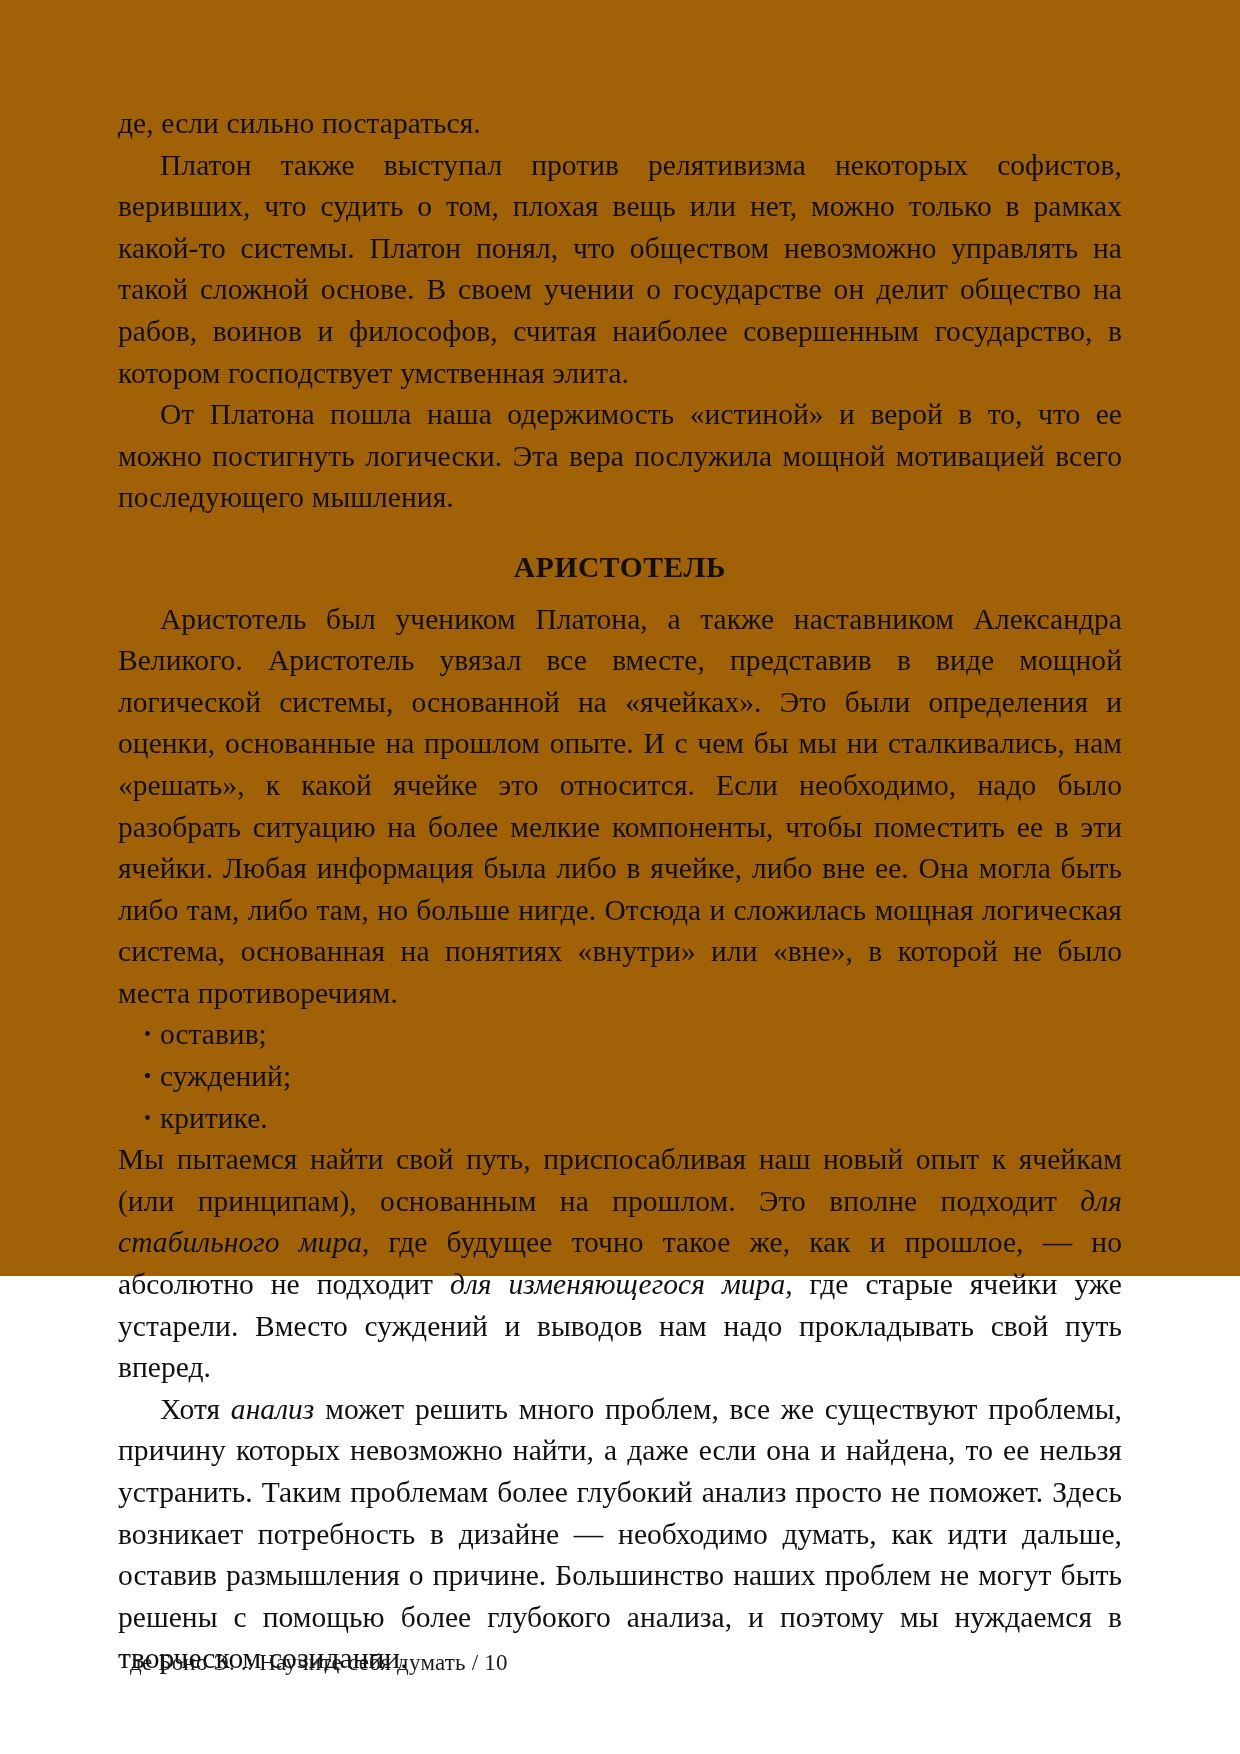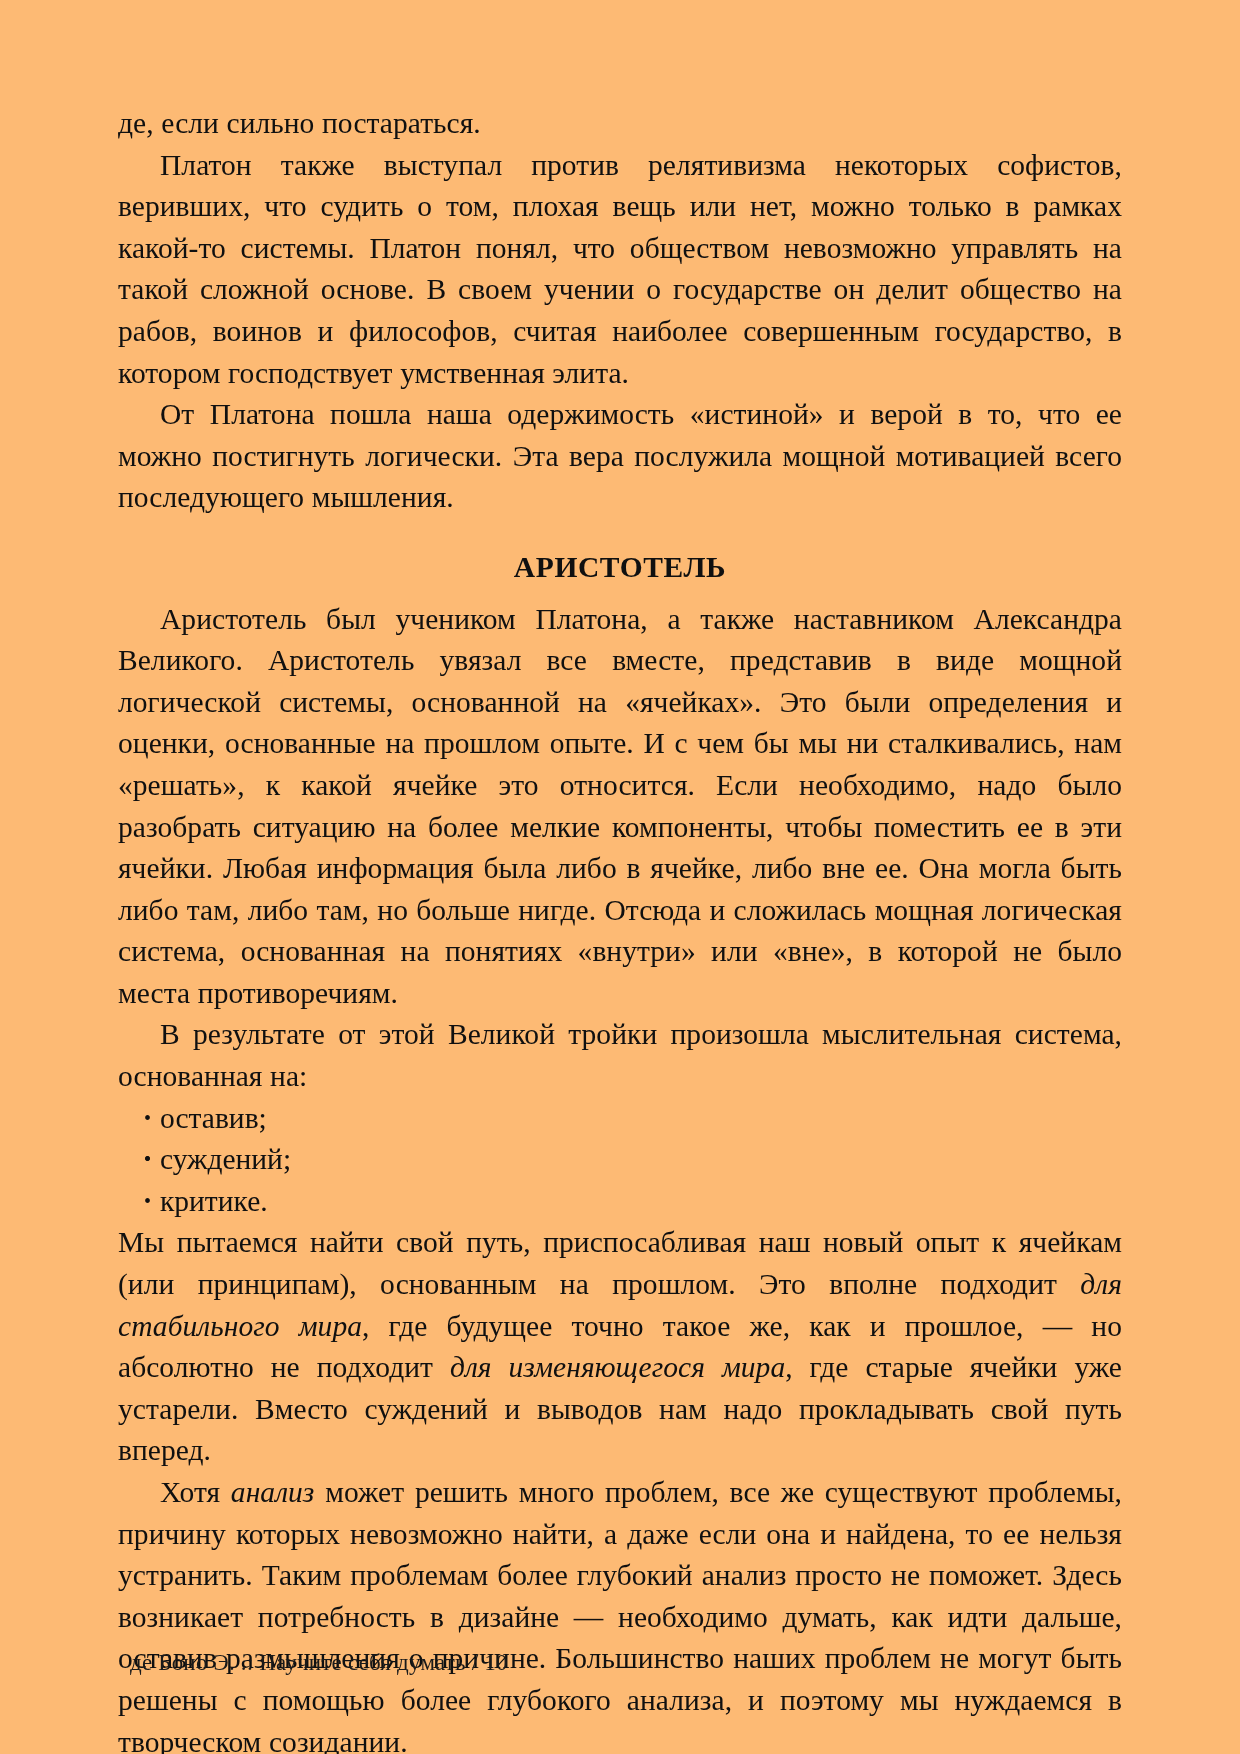--- a/index.html
+++ b/index.html
@@ -15,22 +15,22 @@
     font-family: "Liberation Serif", "DejaVu Serif", serif;
     color: #101010;
     overflow: hidden;
   }
 
   .page {
     position: absolute;
     left: 0;
     top: 0;
     width: 1240px;
-    height: 1754px;
-    background: #fdba74;
+    height: 1276px;
+    background: #a16207;
   }
 
   .content {
     position: absolute;
     left: 118px;
     top: 103px;
     width: 1004px;
   }
 
   p.para {
@@ -111,21 +111,20 @@
     <p class="para cont">де, если сильно постараться.</p>
 
     <p class="para indent">Платон также выступал против релятивизма некоторых софистов, веривших, что судить о том, плохая вещь или нет, можно только в рамках какой-то системы. Платон понял, что обществом невозможно управлять на такой сложной основе. В своем учении о государстве он делит общество на рабов, воинов и философов, считая наиболее совершенным государство, в котором господствует умственная элита.</p>
 
     <p class="para indent">От Платона пошла наша одержимость «истиной» и верой в то, что ее можно постигнуть логически. Эта вера послужила мощной мотивацией всего последующего мышления.</p>
 
     <h2 class="section-title">АРИСТОТЕЛЬ</h2>
 
     <p class="para indent">Аристотель был учеником Платона, а также наставником Александра Великого. Аристотель увязал все вместе, представив в виде мощной логической системы, основанной на «ячейках». Это были определения и оценки, основанные на прошлом опыте. И с чем бы мы ни сталкивались, нам «решать», к какой ячейке это относится. Если необходимо, надо было разобрать ситуацию на более мелкие компоненты, чтобы поместить ее в эти ячейки. Любая информация была либо в ячейке, либо вне ее. Она могла быть либо там, либо там, но больше нигде. Отсюда и сложилась мощная логическая система, основанная на понятиях «внутри» или «вне», в которой не было места противоречиям.</p>
 
-    <p class="para indent">В результате от этой Великой тройки произошла мыслительная система, основанная на:</p>
 
     <ul class="bullet-list">
       <li>
         <span class="bullet-mark">•</span>
         <span>оставив;</span>
       </li>
       <li>
         <span class="bullet-mark">•</span>
       </li>
       <li>

